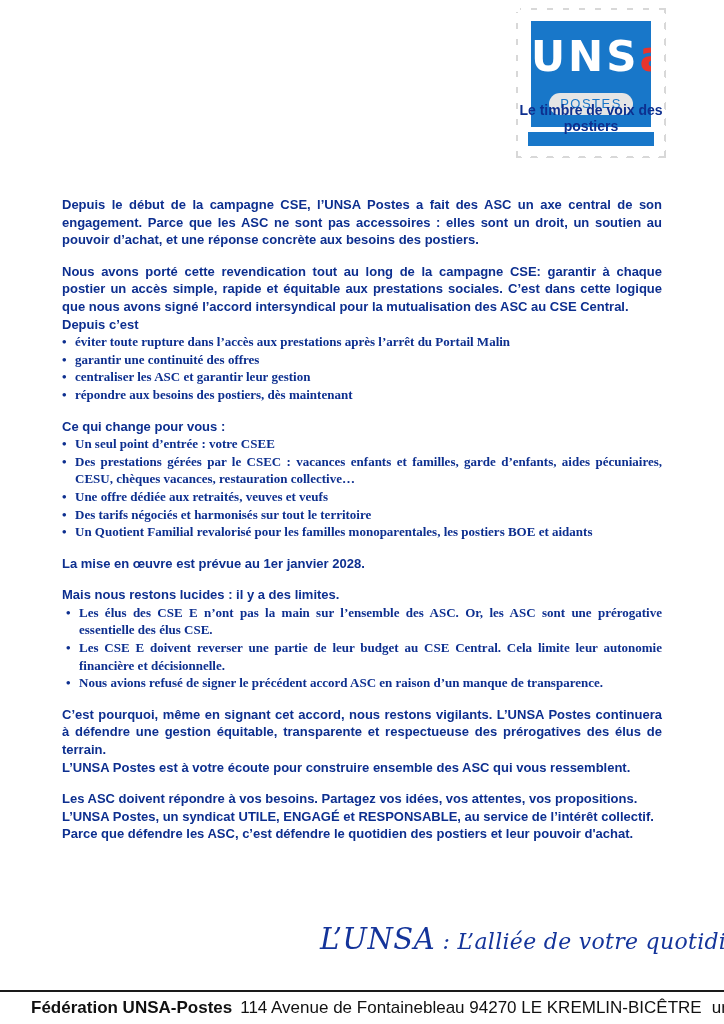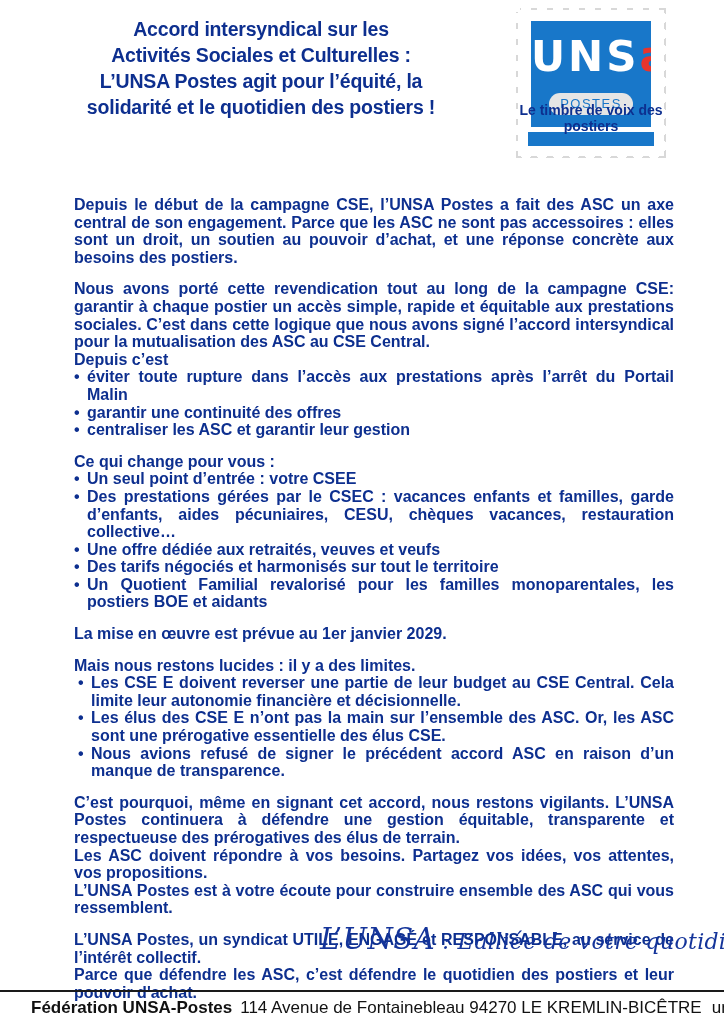--- a/index.html
+++ b/index.html
@@ -129,43 +129,44 @@
     position: absolute;
     left: 10px; right: 10px;
     bottom: 10px;
     height: 14px;
     background: #1877c9;
   }
 
   
   .content {
     position: absolute;
-    left: 74px;
+    left: 62px;
     top: 196px;
     width: 600px;
     color: #0d2f8f;
     font-weight: bold;
-    font-size: 16px;
+    font-size: 13px;
     line-height: 17.6px;
   }
   .para {
     margin: 0 0 14px 0;
     text-align: justify;
   }
   .para.tight { margin-bottom: 0; }
   .bullets {
     margin: 0 0 14px 0;
     padding: 0;
     list-style: none;
   }
   .bullets li {
     position: relative;
     padding-left: 13px;
     margin: 0;
     text-align: justify;
+    font-family: Liberation Serif, serif;
   }
   .bullets li::before {
     content: "\2022";
     position: absolute;
     left: 0;
     top: 0;
   }
   .bullets.indent li { padding-left: 17px; }
   .bullets.indent li::before { left: 4px; }
 
@@ -208,26 +209,20 @@
   .footer .addr { font-weight: normal; margin-left: 8px; }
   .footer .mail { margin-left: 10px; }
   .footer .phone { margin-left: 8px; }
 </style>
 </head>
 <body>
 
 <div class="page">
 
   <div class="header">
-    <div class="title-block">
-      <span class="title-line">Accord intersyndical sur les</span>
-      <span class="title-line">Activités Sociales et Culturelles :</span>
-      <span class="title-line">L’UNSA Postes agit pour l’équité, la</span>
-      <span class="title-line">solidarité et le quotidien des postiers !</span>
-    </div>
 
     <div class="logo">
       <div class="stamp">
         <div class="stamp-inner">
           <div class="unsa-letters">
             <span>UNS</span><span class="accent">a</span>
           </div>
           <div class="postes-badge">POSTES</div>
         </div>
         <div class="stamp-teeth-top"></div>
@@ -243,42 +238,43 @@
   <div class="content">
 
     <p class="para">Depuis le début de la campagne CSE, l’UNSA Postes a fait des ASC un axe central de son engagement. Parce que les ASC ne sont pas accessoires : elles sont un droit, un soutien au pouvoir d’achat, et une réponse concrète aux besoins des postiers.</p>
 
     <p class="para tight">Nous avons porté cette revendication tout au long de la campagne CSE: garantir à chaque postier un accès simple, rapide et équitable aux prestations sociales. C’est dans cette logique que nous avons signé l’accord intersyndical pour la mutualisation des ASC au CSE Central.</p>
     <p class="para tight">Depuis c’est</p>
     <ul class="bullets">
       <li>éviter toute rupture dans l’accès aux prestations après l’arrêt du Portail Malin</li>
       <li>garantir une continuité des offres</li>
       <li>centraliser les ASC et garantir leur gestion</li>
+      <li>répondre aux besoins des postiers, dès maintenant</li>
     </ul>
 
     <p class="para tight">Ce qui change pour vous :</p>
     <ul class="bullets">
       <li>Un seul point d’entrée : votre CSEE</li>
       <li>Des prestations gérées par le CSEC : vacances enfants et familles, garde d’enfants, aides pécuniaires, CESU, chèques vacances, restauration collective…</li>
       <li>Une offre dédiée aux retraités, veuves et veufs</li>
       <li>Des tarifs négociés et harmonisés sur tout le territoire</li>
       <li>Un Quotient Familial revalorisé pour les familles monoparentales, les postiers BOE et aidants</li>
     </ul>
-    <p class="para">La mise en œuvre est prévue au 1er janvier 2029.</p>
+    <p class="para">La mise en œuvre est prévue au 1er janvier 2028.</p>
 
     <p class="para tight">Mais nous restons lucides : il y a des limites.</p>
     <ul class="bullets indent">
+      <li>Les élus des CSE E n’ont pas la main sur l’ensemble des ASC. Or, les ASC sont une prérogative essentielle des élus CSE.</li>
       <li>Les CSE E doivent reverser une partie de leur budget au CSE Central. Cela limite leur autonomie financière et décisionnelle.</li>
-      <li>Les élus des CSE E n’ont pas la main sur l’ensemble des ASC. Or, les ASC sont une prérogative essentielle des élus CSE.</li>
       <li>Nous avions refusé de signer le précédent accord ASC en raison d’un manque de transparence.</li>
     </ul>
 
     <p class="para tight">C’est pourquoi, même en signant cet accord, nous restons vigilants. L’UNSA Postes continuera à défendre une gestion équitable, transparente et respectueuse des prérogatives des élus de terrain.</p>
+    <p class="para">L’UNSA Postes est à votre écoute pour construire ensemble des ASC qui vous ressemblent.</p>
     <p class="para tight">Les ASC doivent répondre à vos besoins. Partagez vos idées, vos attentes, vos propositions.</p>
-    <p class="para">L’UNSA Postes est à votre écoute pour construire ensemble des ASC qui vous ressemblent.</p>
 
     <p class="para tight">L’UNSA Postes, un syndicat UTILE, ENGAGÉ et RESPONSABLE, au service de l’intérêt collectif.</p>
     <p class="para tight">Parce que défendre les ASC, c’est défendre le quotidien des postiers et leur pouvoir d'achat.</p>
   </div>
 
   <div class="signature">
     <span class="sig-main">L’UNS</span><span class="sig-main red">A</span><span class="sig-rest"> : L’alliée de votre quotidien !</span>
   </div>
 
   <div class="footer">

